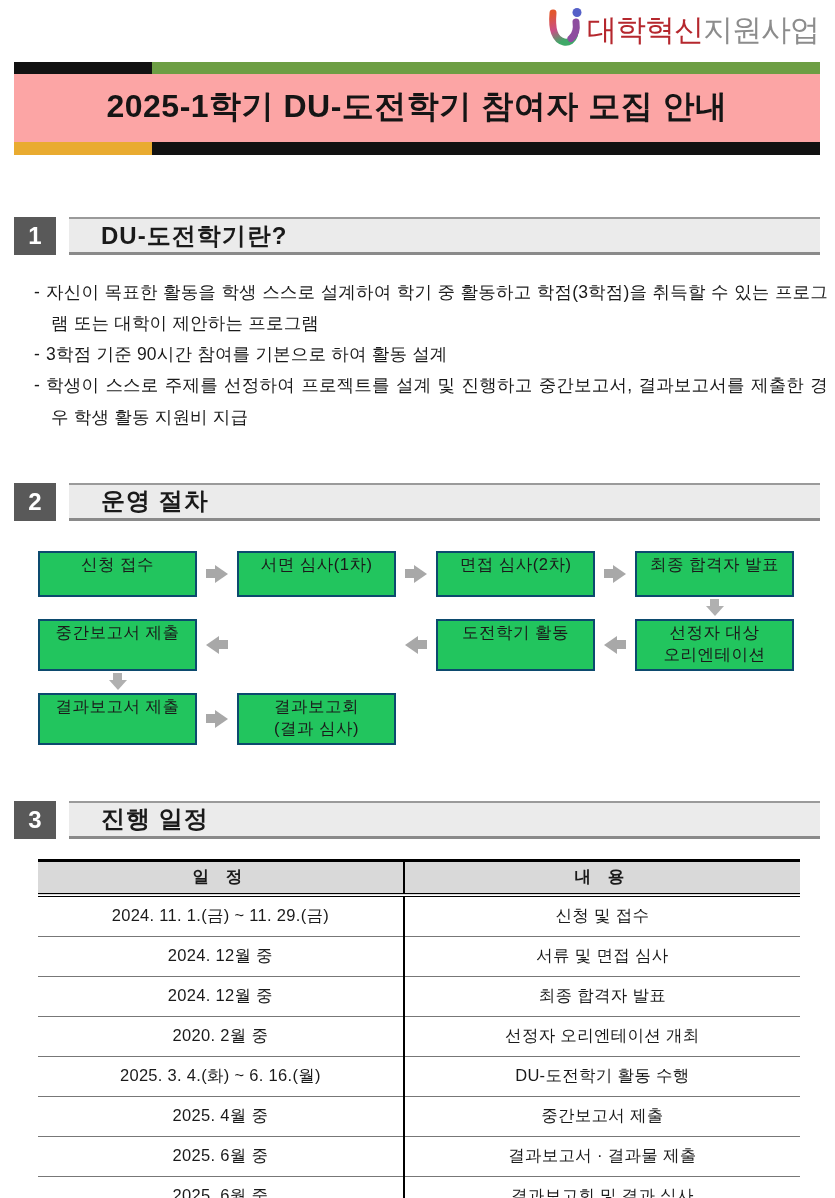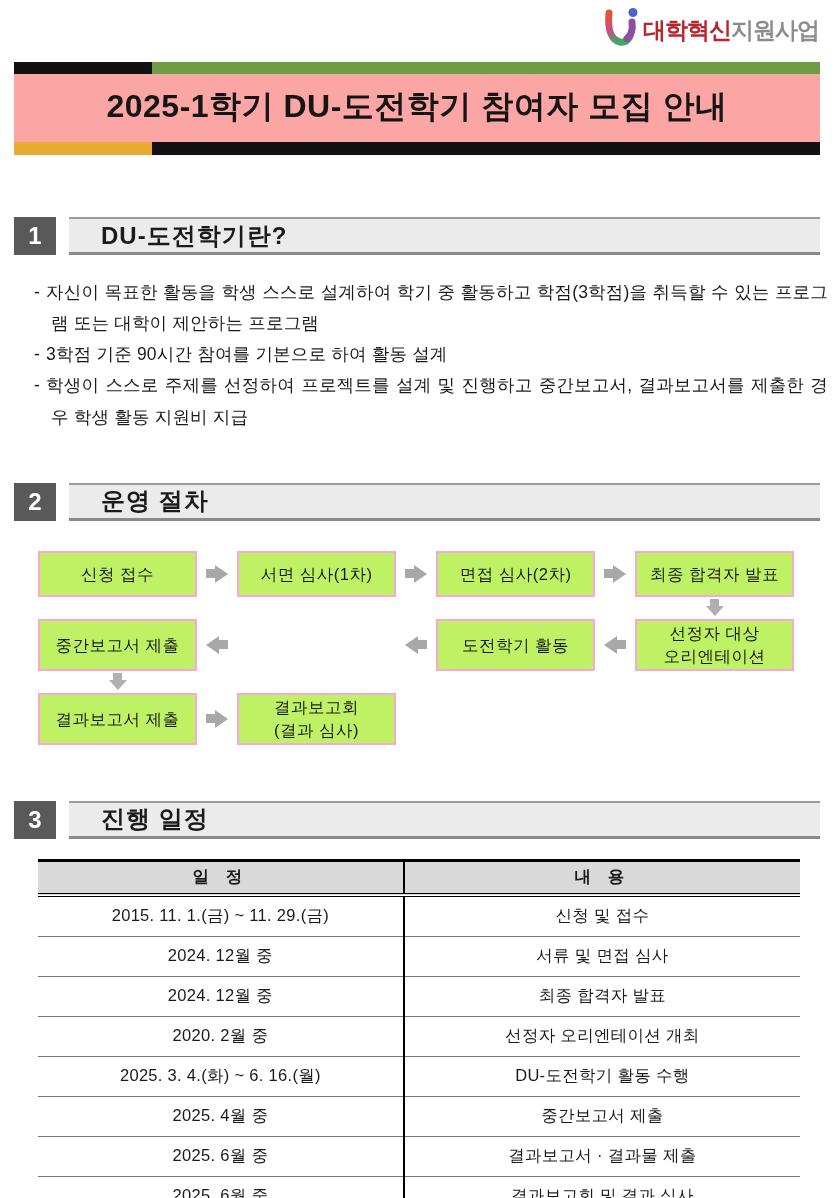--- a/index.html
+++ b/index.html
@@ -8,21 +8,21 @@
     width:835px;height:1198px;
     box-sizing:border-box;
     background:#ffffff;
     font-family:"Liberation Sans","DejaVu Sans",sans-serif;
     color:#1a1a1a;
     overflow:hidden;
   }
   
   .logo-row{display:flex;justify-content:flex-end;align-items:center;padding:14px 16px 0 0;height:46px;box-sizing:border-box;}
   .logo{display:flex;align-items:center;gap:4px;}
-  .logo-text{font-size:23px;font-weight:bold;letter-spacing:-1px;line-height:1;}
+  .logo-text{font-size:30px;font-weight:normal;letter-spacing:-1px;line-height:1;}
   .logo-text .red{color:#b5272d;}
   .logo-text .gray{color:#8c8c8c;}
   
   .banner{margin:16px 15px 0 14px;}
   .bar-top{display:flex;height:12px;}
   .bar-top .seg-a{width:138px;background:#111111;}
   .bar-top .seg-b{flex:1;background:#6d9e44;}
   .banner-body{background:#fca5a5;text-align:center;padding:11px 0 13px;}
   .banner-title{font-size:32px;font-weight:bold;letter-spacing:0.5px;color:#151515;}
   .bar-bottom{display:flex;height:13px;}
@@ -38,22 +38,22 @@
   .s1{margin-top:62px;}
   .s2{margin-top:50px;}
   .s3{margin-top:56px;}
   
   .bullets{margin:22px 7px 0 34px;font-size:17.5px;line-height:1.78;text-align:justify;}
   .bullet{padding-left:17px;text-indent:-17px;letter-spacing:0.2px;}
   .bullet .dash{margin-right:6px;}
   
   .proc{display:grid;grid-template-columns:159px 40px 159px 40px 159px 40px 159px;
     margin:30px 0 0 38px;align-items:stretch;justify-items:center;}
-  .pbox{width:100%;min-height:46px;border:2px solid #f9a8d4;background:#bef264;box-sizing:border-box;
-    display:flex;flex-direction:column;justify-content:center;align-items:center;
+  .pbox{width:100%;min-height:46px;border:2px solid #0c4a6e;background:#22c55e;box-sizing:border-box;
+    display:flex;flex-direction:column;align-items:center;
     font-size:16.5px;line-height:1.35;text-align:center;letter-spacing:0.5px;}
   .pbox.tall{min-height:52px;}
   .acell{display:flex;align-items:center;justify-content:center;width:100%;height:100%;}
   .arrow-right{display:flex;align-items:center;}
   .arrow-right .tail{width:9px;height:9px;background:#a8a8a8;}
   .arrow-right .head{width:0;height:0;border-top:9px solid transparent;border-bottom:9px solid transparent;border-left:13px solid #a8a8a8;}
   .arrow-left{display:flex;align-items:center;}
   .arrow-left .head{width:0;height:0;border-top:9px solid transparent;border-bottom:9px solid transparent;border-right:13px solid #a8a8a8;}
   .arrow-left .tail{width:9px;height:9px;background:#a8a8a8;}
   .arrow-down{display:flex;flex-direction:column;align-items:center;height:22px;justify-content:center;}
@@ -227,21 +227,21 @@
 
   <table class="schedule">
     <thead>
       <tr>
         <th class="c1">일 정</th>
         <th>내 용</th>
       </tr>
     </thead>
     <tbody>
       <tr>
-          <td class="c1">2015. 11. 1.(금) ~ 11. 29.(금)</td>
+          <td class="c1">2024. 11. 1.(금) ~ 11. 29.(금)</td>
           <td>신청 및 접수</td>
         </tr>
       <tr>
           <td class="c1">2024. 12월 중</td>
           <td>서류 및 면접 심사</td>
         </tr>
       <tr>
           <td class="c1">2024. 12월 중</td>
           <td>최종 합격자 발표</td>
         </tr>

